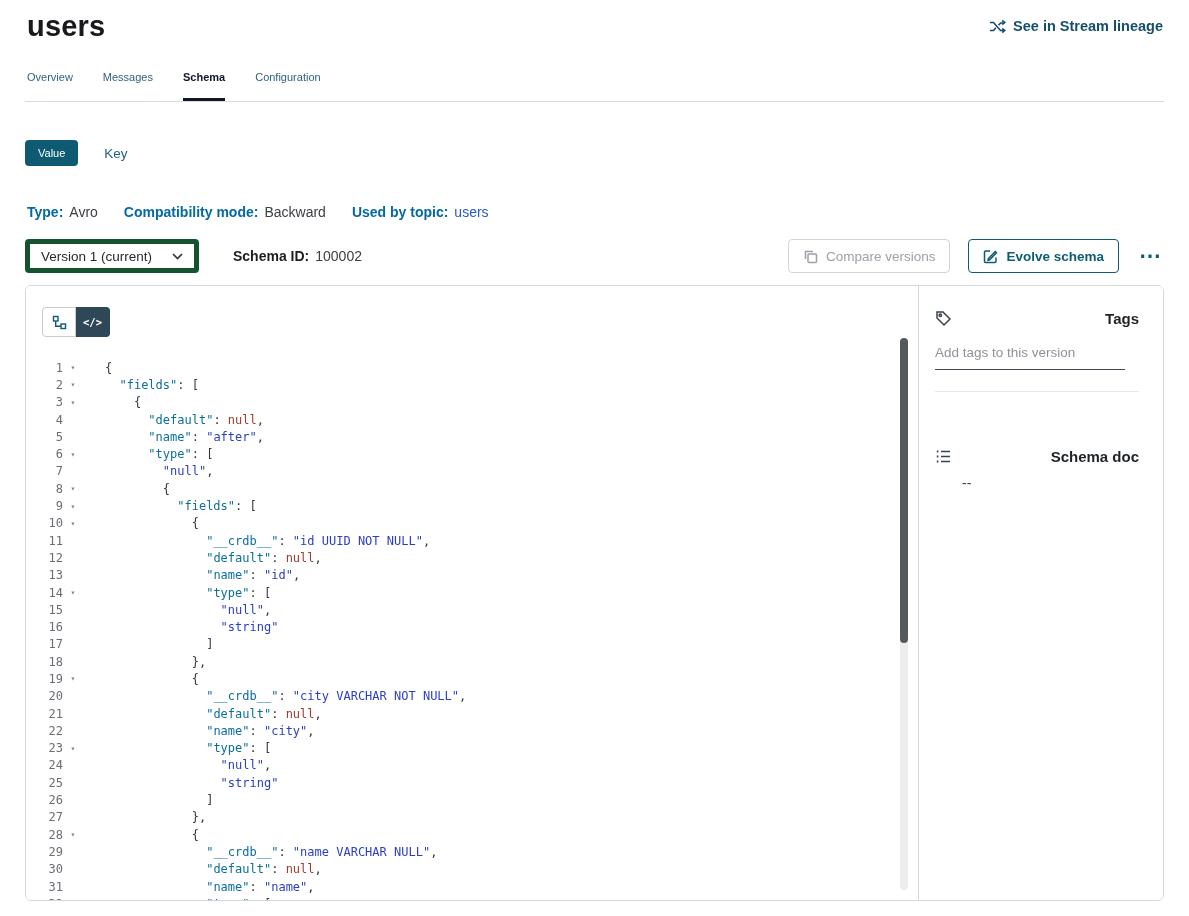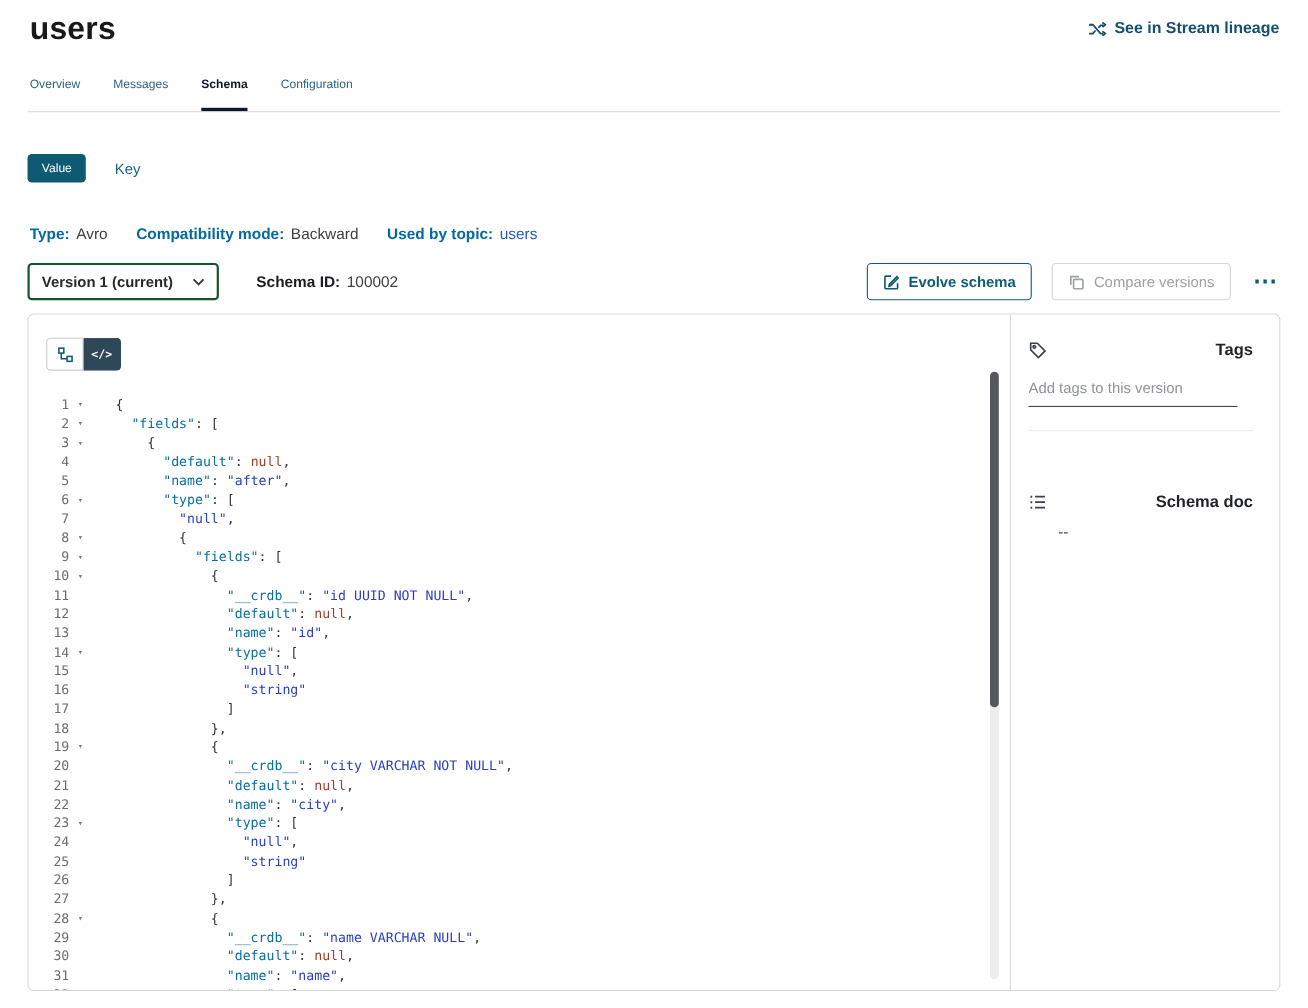--- a/index.html
+++ b/index.html
@@ -31,23 +31,23 @@
 
   
   .meta-row { display:flex; align-items:center; margin:38px 0 0 27px; font-size:14px; }
   .meta-label { font-weight:700; color:#0369a1; }
   .meta-value { color:#3c4045; margin-left:6px; }
   .meta-gap { width:26px; }
   .topic-link { color:#2659c0; margin-left:6px; cursor:pointer; }
 
   
   .toolbar-row { display:flex; align-items:center; margin:19px 26px 0 25px; }
-  .version-select { width:174px; height:34px; border:2px solid #14532d; border-radius:4px;
+  .version-select { width:174px; height:34px; border:5px solid #14532d; border-radius:4px;
     display:flex; align-items:center; justify-content:space-between; padding:0 11px;
-    font-size:13.5px; color:#26292d; background:#fff; cursor:pointer;font-weight:bold; }
+    font-size:13.5px; color:#26292d; background:#fff; cursor:pointer; }
   .schema-id-label { font-weight:700; color:#1a1d21; font-size:14px; margin-left:34px; }
   .schema-id-value { color:#3c4045; font-size:14px; margin-left:6px; }
   .toolbar-right { margin-left:auto; display:flex; align-items:center; gap:18px; }
   .btn { height:34px; border-radius:4px; padding:0 14px; display:flex; align-items:center;
     gap:8px; font-size:13.5px; background:#fff; cursor:pointer;
     font-family:"Liberation Sans", sans-serif; }
   .btn-compare { border:1px solid #d2d4d6; color:#9ba1a7; }
   .btn-evolve { border:1px solid #0d5c75; color:#0d5c75; font-weight:600; }
   .more-btn { background:none; border:none; color:#0d5c75; font-size:22px; font-weight:700;
     cursor:pointer; line-height:20px; padding:0 2px; }
@@ -144,37 +144,37 @@
       <span class="icon">
         <svg width="11" height="7" viewBox="0 0 11 7" fill="none" stroke="#33363a" stroke-width="1.7">
           <path d="M1 1 l4.5 4.5 L10 1"></path>
         </svg>
       </span>
     </div>
     <span class="schema-id-label">Schema ID:</span>
     <span class="schema-id-value">100002</span>
 
     <div class="toolbar-right">
+      <button class="btn btn-compare">
+        <span class="icon">
+          <svg width="15" height="15" viewBox="0 0 15 15" fill="none" stroke="#9ba1a7" stroke-width="1.5">
+            <rect x="5" y="5" width="8.5" height="8.5" rx="1"></rect>
+            <path d="M2.5 10 V2.5 H10"></path>
+          </svg>
+        </span>
+        <span>Compare versions</span>
+      </button>
       <button class="btn btn-evolve">
         <span class="icon">
           <svg width="15" height="15" viewBox="0 0 15 15" fill="none" stroke="#0d5c75" stroke-width="1.5">
             <path d="M13 8.5 V12.5 a1 1 0 0 1 -1 1 H2.5 a1 1 0 0 1 -1-1 V3 a1 1 0 0 1 1-1 H7"></path>
             <path d="M5.5 9.5 l6.8-7 1.2 1.2 -6.8 7 -1.6 .4 z"></path>
           </svg>
         </span>
         <span>Evolve schema</span>
-      </button>
-      <button class="btn btn-compare">
-        <span class="icon">
-          <svg width="15" height="15" viewBox="0 0 15 15" fill="none" stroke="#9ba1a7" stroke-width="1.5">
-            <rect x="5" y="5" width="8.5" height="8.5" rx="1"></rect>
-            <path d="M2.5 10 V2.5 H10"></path>
-          </svg>
-        </span>
-        <span>Compare versions</span>
       </button>
       <button class="more-btn">⋯</button>
     </div>
   </div>
 
   <div class="main">
     <div class="editor-panel">
       <div class="editor-toolbar">
         <button class="vt-btn first">
           <span class="icon">

